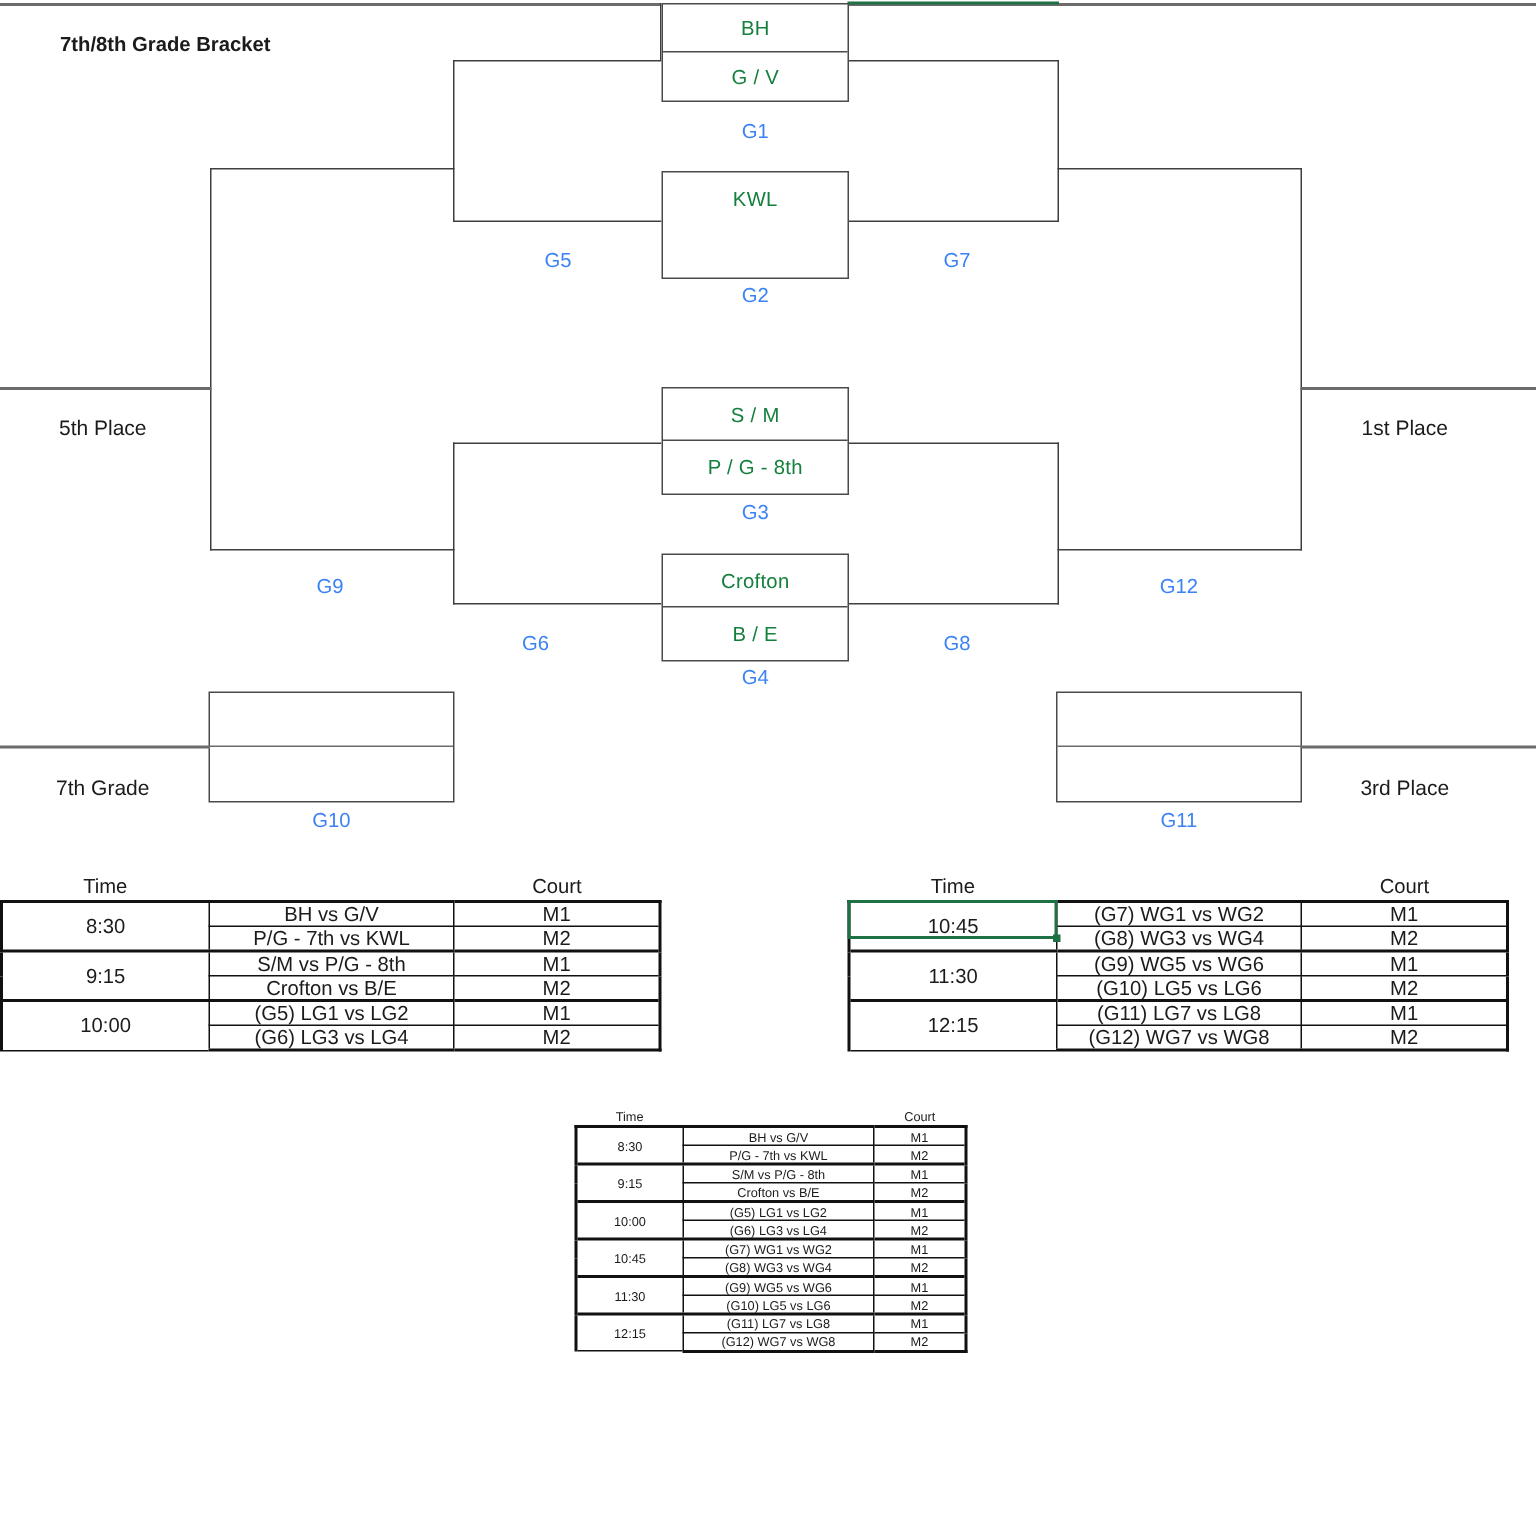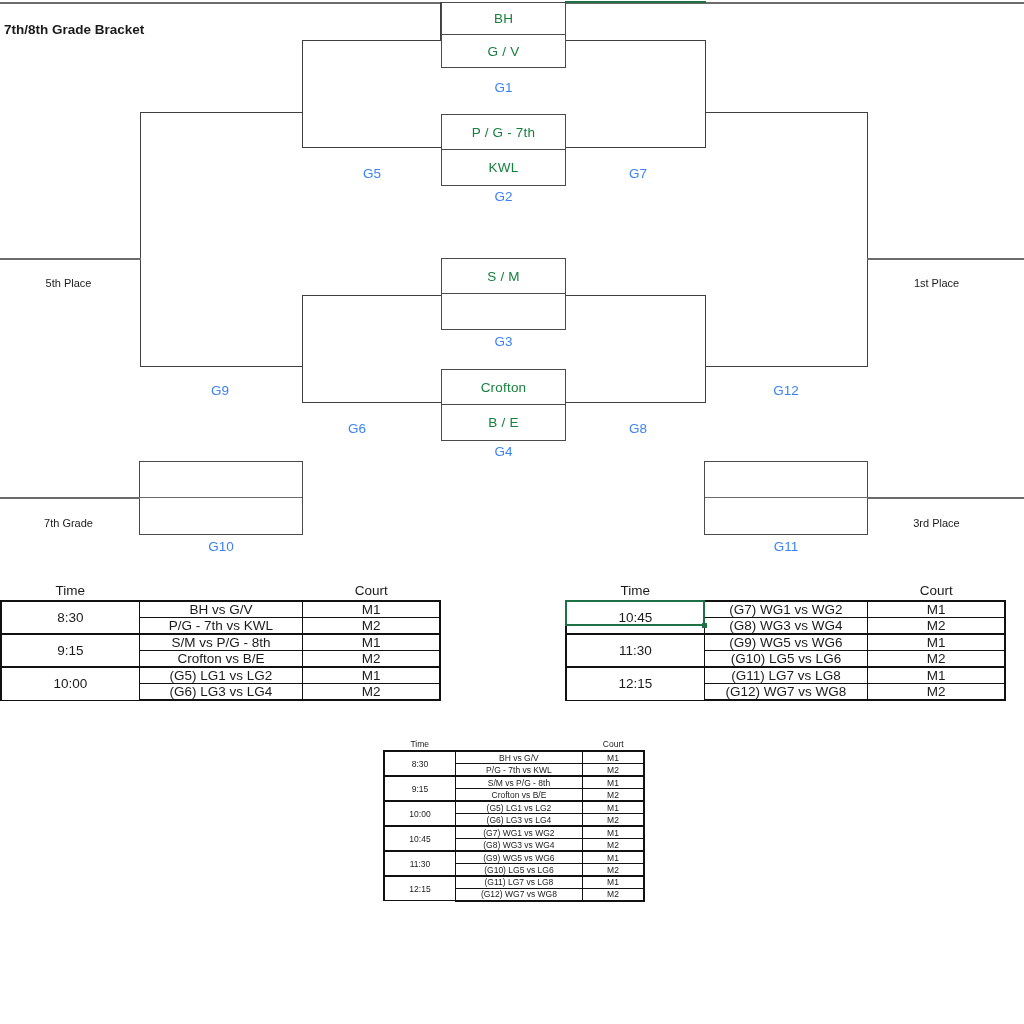--- a/index.html
+++ b/index.html
@@ -27,22 +27,22 @@
 
   
   .emptybox{
     position:absolute;border:1px solid #4a4a4a;box-sizing:border-box;background:#fff;
   }
   .emptybox .half{height:50%;box-sizing:border-box;}
   .emptybox .half.top{border-bottom:1px solid #6b6b6b;}
 
   
   .glabel{position:absolute;font-size:13.5px;color:#3b82f6;text-align:center;white-space:nowrap;}
-  .placelabel{position:absolute;font-size:11px;color:#1b1b1b;text-align:center;white-space:nowrap;}
-  .title{position:absolute;font-size:13.5px;font-weight:700;color:#1b1b1b;white-space:nowrap;}
+  .placelabel{position:absolute;font-size:14px;color:#1b1b1b;text-align:center;white-space:nowrap;}
+  .title{position:absolute;font-size:13.5px;font-weight:700;color:#1b1b1b;white-space:nowrap;margin-left:36px;}
 
   
   .sched{position:absolute;border-collapse:collapse;background:#fff;}
   .sched td{
     border:1px solid #111;
     text-align:center;vertical-align:middle;
     font-size:13.5px;color:#1b1b1b;padding:0;
   }
   .sched .hdr td{border:none;font-size:13.5px;color:#1b1b1b;}
   .sched .grp-start td{border-top:2px solid #111;}
@@ -96,27 +96,27 @@
 <div class="glabel" style="left:169px;top:539px;width:104px;">G10</div>
 <div class="placelabel" style="left:16px;top:517px;width:105px;">7th Grade</div>
 
 <div class="teambox" style="left:441px;top:2px;width:125px;height:66px;">
   <div class="cell top">BH</div>
   <div class="cell">G / V</div>
 </div>
 <div class="glabel" style="left:441px;top:80px;width:125px;">G1</div>
 
 <div class="teambox" style="left:441px;top:114px;width:125px;height:72px;">
-  <div class="cell top">P / G - 7th</div>
   <div class="cell">KWL</div>
 </div>
 <div class="glabel" style="left:441px;top:189px;width:125px;">G2</div>
 
 <div class="teambox" style="left:441px;top:258px;width:125px;height:72px;">
   <div class="cell top">S / M</div>
+  <div class="cell">P / G - 8th</div>
 </div>
 <div class="glabel" style="left:441px;top:334px;width:125px;">G3</div>
 
 <div class="teambox" style="left:441px;top:369px;width:125px;height:72px;">
   <div class="cell top">Crofton</div>
   <div class="cell">B / E</div>
 </div>
 <div class="glabel" style="left:441px;top:444px;width:125px;">G4</div>
 
 <div class="ln hln" style="left:566px;top:40px;width:140px;"></div>

